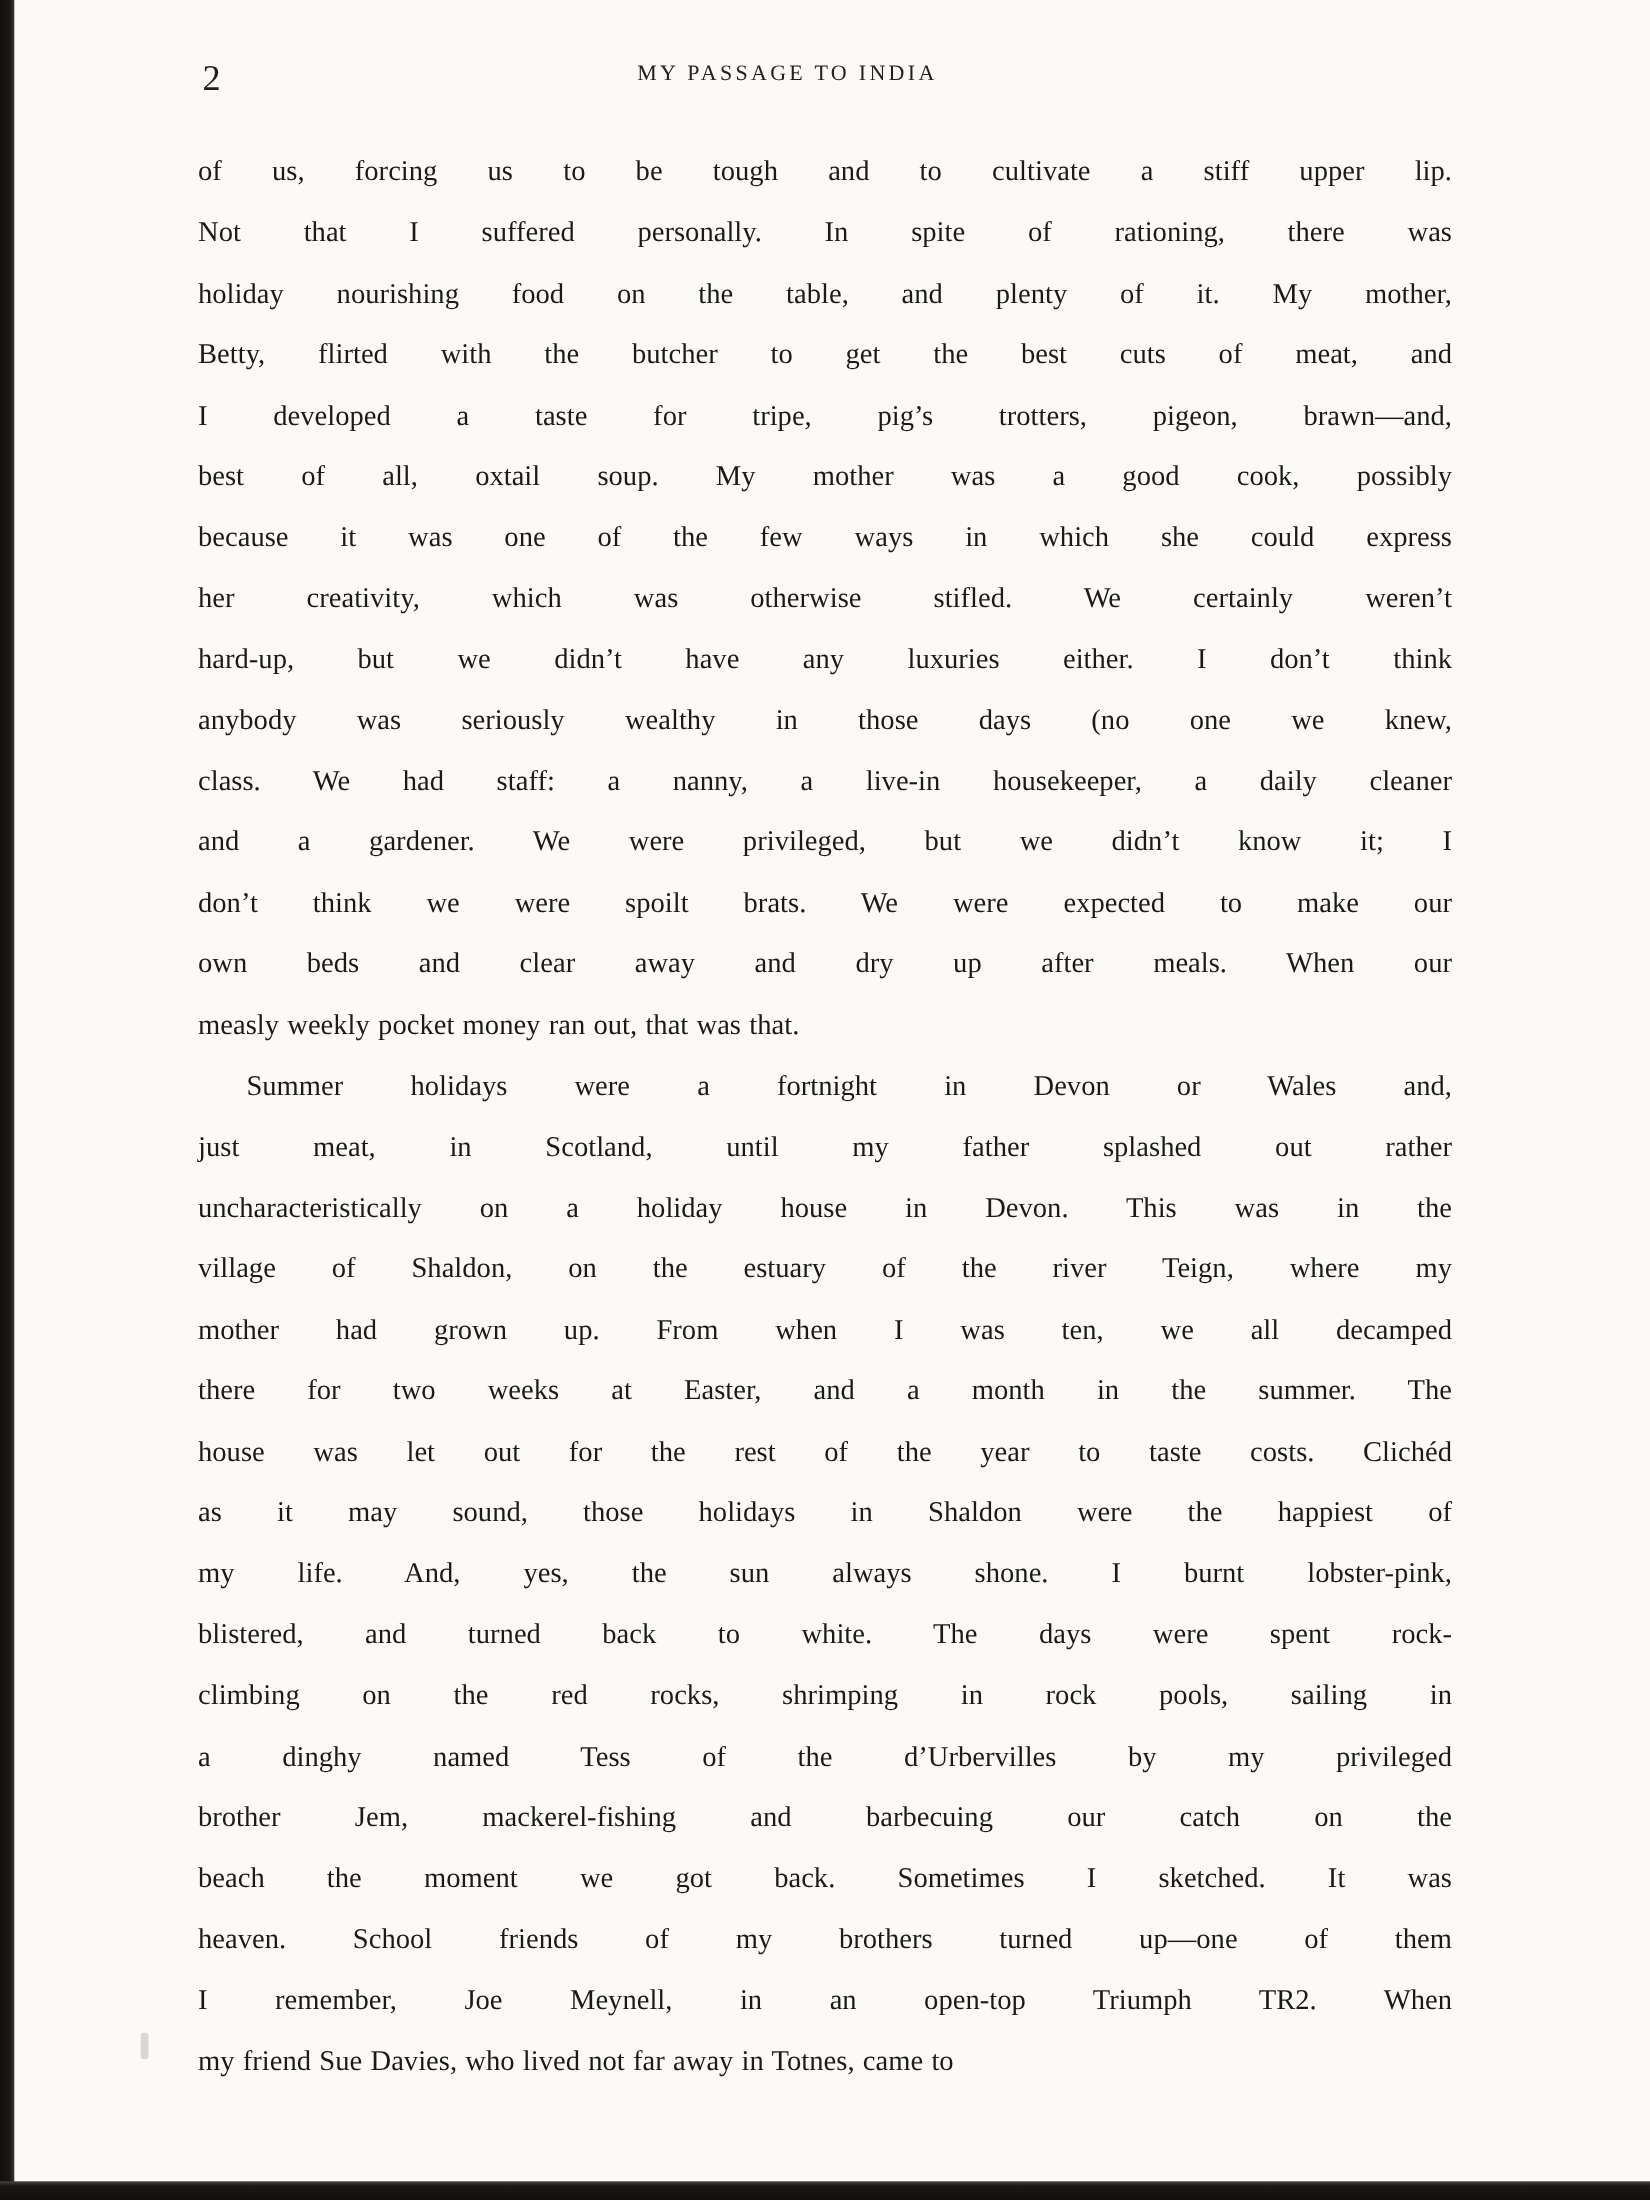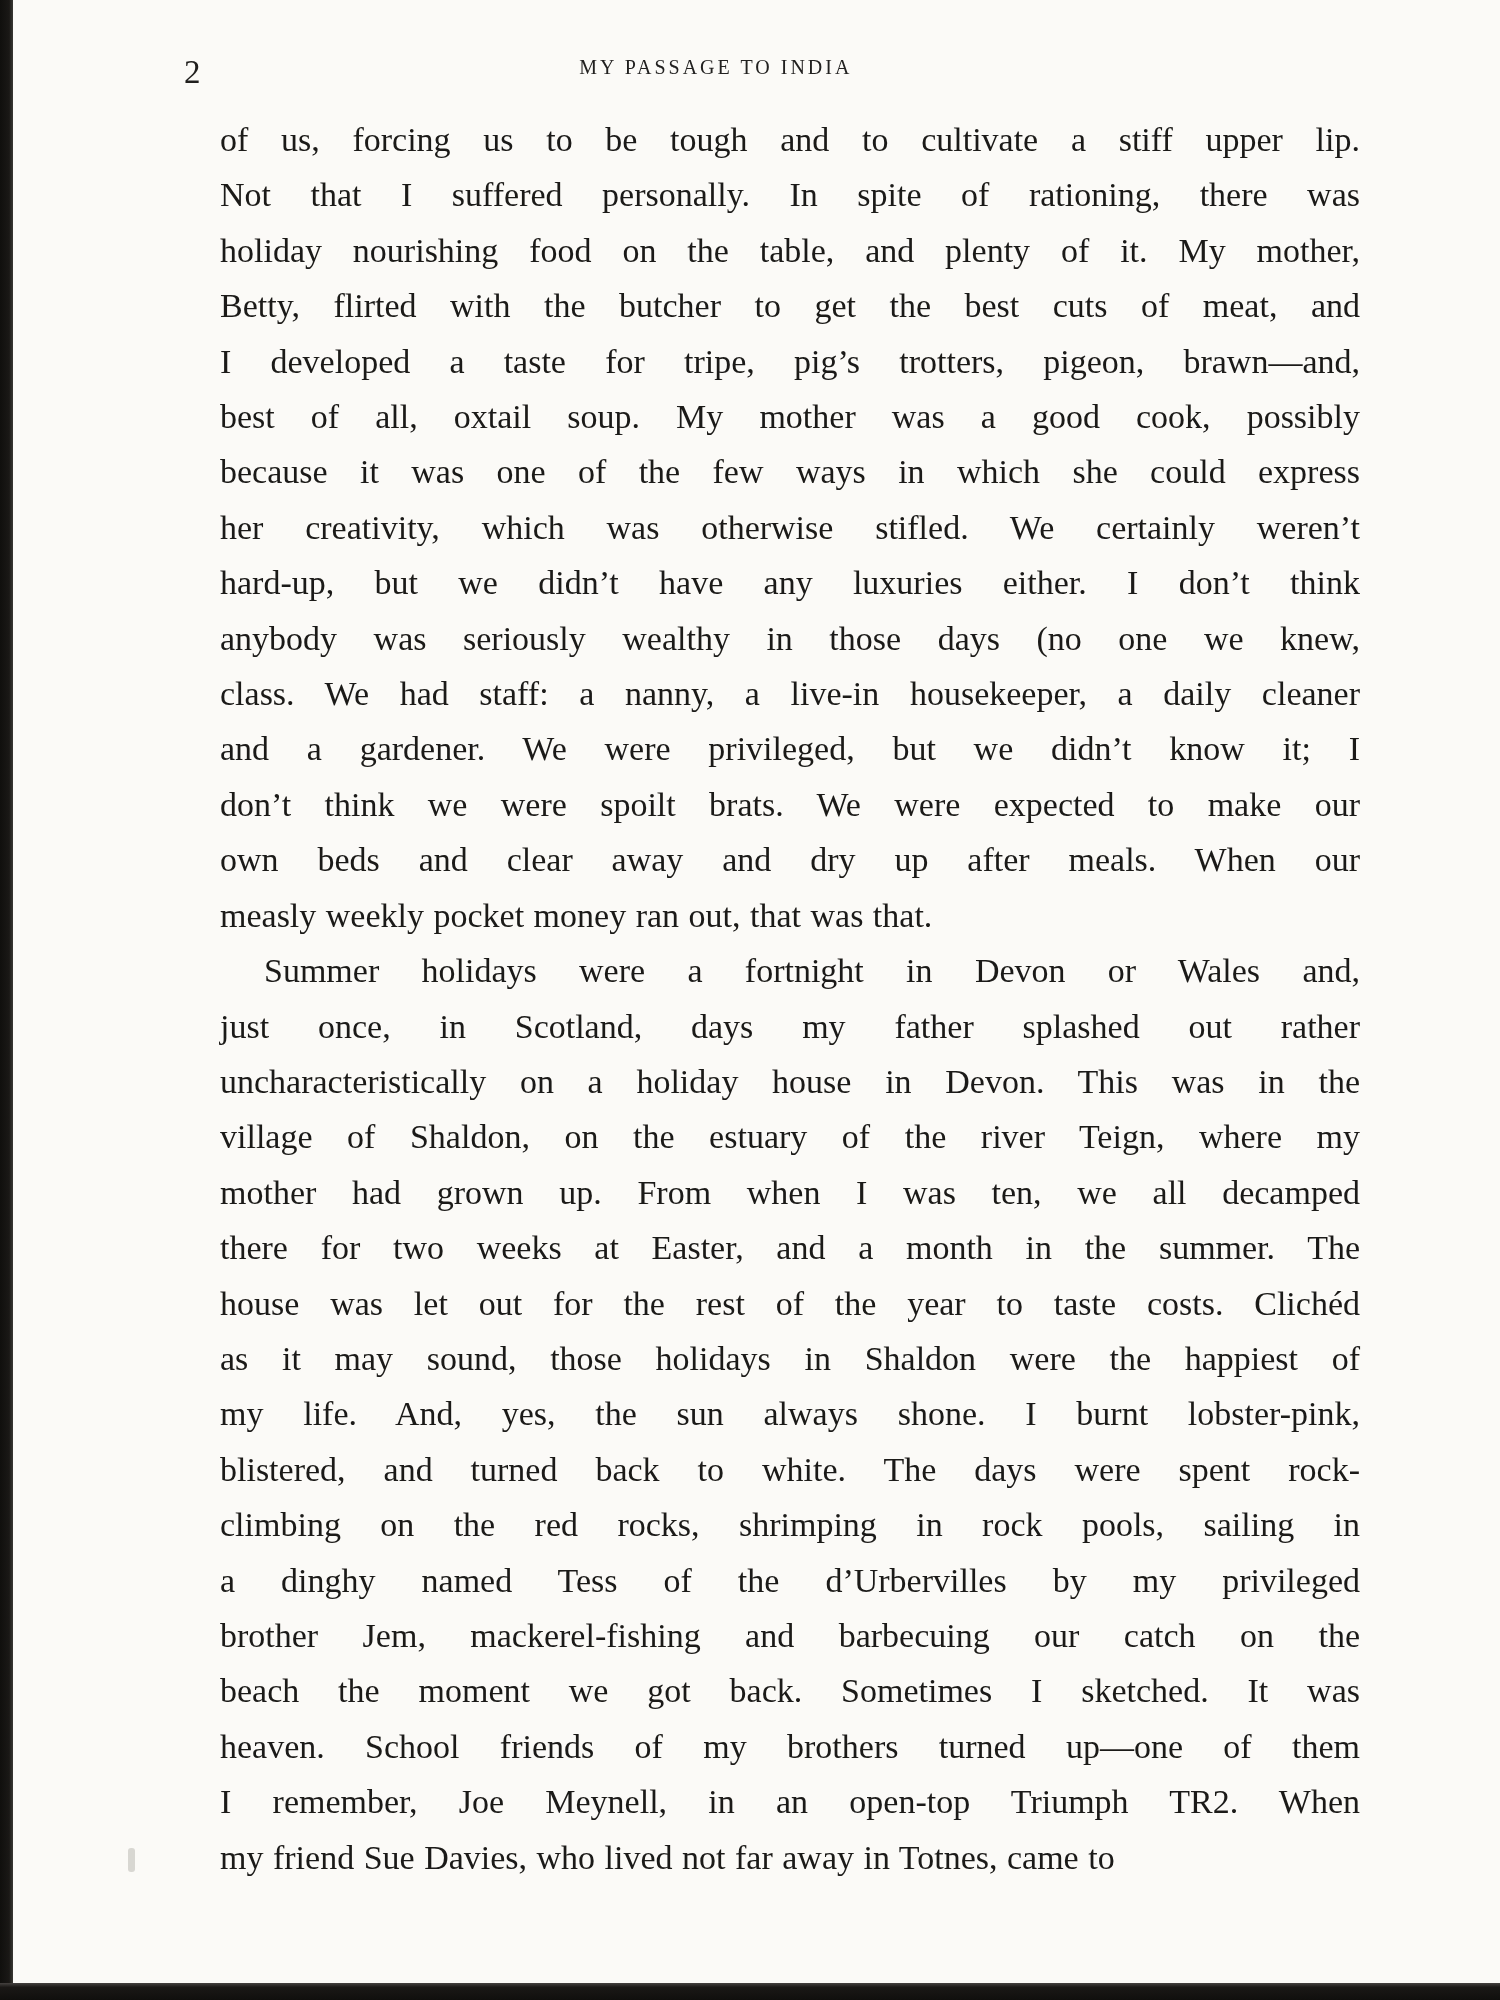--- a/index.html
+++ b/index.html
@@ -51,25 +51,24 @@
     position: absolute;
     left: 47%; top: 4px;
     transform: translateX(-50%);
     font-size: 20px;
     letter-spacing: 3px;
     white-space: nowrap;
     color: #222120;
   }
   .body-text {
     position: absolute;
-    left: 180px; top: 112px;
+    left: 180px; top: 128px;
     width: 1140px;
-    font-size: 34px;
+    font-size: 26px;
     line-height: 55.4px;
-    margin-left: 40px;
   }
   .para { margin: 0; padding: 0; }
   .line {
     text-align: justify;
     text-align-last: justify;
     white-space: normal;
     word-spacing: 1px;
   }
   .line.last {
     text-align-last: left;
@@ -103,21 +102,21 @@
       <div class="line">hard-up, but we didn’t have any luxuries either. I don’t think</div>
       <div class="line">anybody was seriously wealthy in those days (no one we knew,</div>
       <div class="line">class. We had staff: a nanny, a live-in housekeeper, a daily cleaner</div>
       <div class="line">and a gardener. We were privileged, but we didn’t know it; I</div>
       <div class="line">don’t think we were spoilt brats. We were expected to make our</div>
       <div class="line">own beds and clear away and dry up after meals. When our</div>
       <div class="line last">measly weekly pocket money ran out, that was that.</div>
     </div>
     <div class="para">
       <div class="line indent">Summer holidays were a fortnight in Devon or Wales and,</div>
-      <div class="line">just once, in Scotland, days my father splashed out rather</div>
+      <div class="line">just meat, in Scotland, until my father splashed out rather</div>
       <div class="line">uncharacteristically on a holiday house in Devon. This was in the</div>
       <div class="line">village of Shaldon, on the estuary of the river Teign, where my</div>
       <div class="line">mother had grown up. From when I was ten, we all decamped</div>
       <div class="line">there for two weeks at Easter, and a month in the summer. The</div>
       <div class="line">house was let out for the rest of the year to taste costs. Clichéd</div>
       <div class="line">as it may sound, those holidays in Shaldon were the happiest of</div>
       <div class="line">my life. And, yes, the sun always shone. I burnt lobster-pink,</div>
       <div class="line">blistered, and turned back to white. The days were spent rock-</div>
       <div class="line">climbing on the red rocks, shrimping in rock pools, sailing in</div>
       <div class="line">a dinghy named Tess of the d’Urbervilles by my privileged</div>

